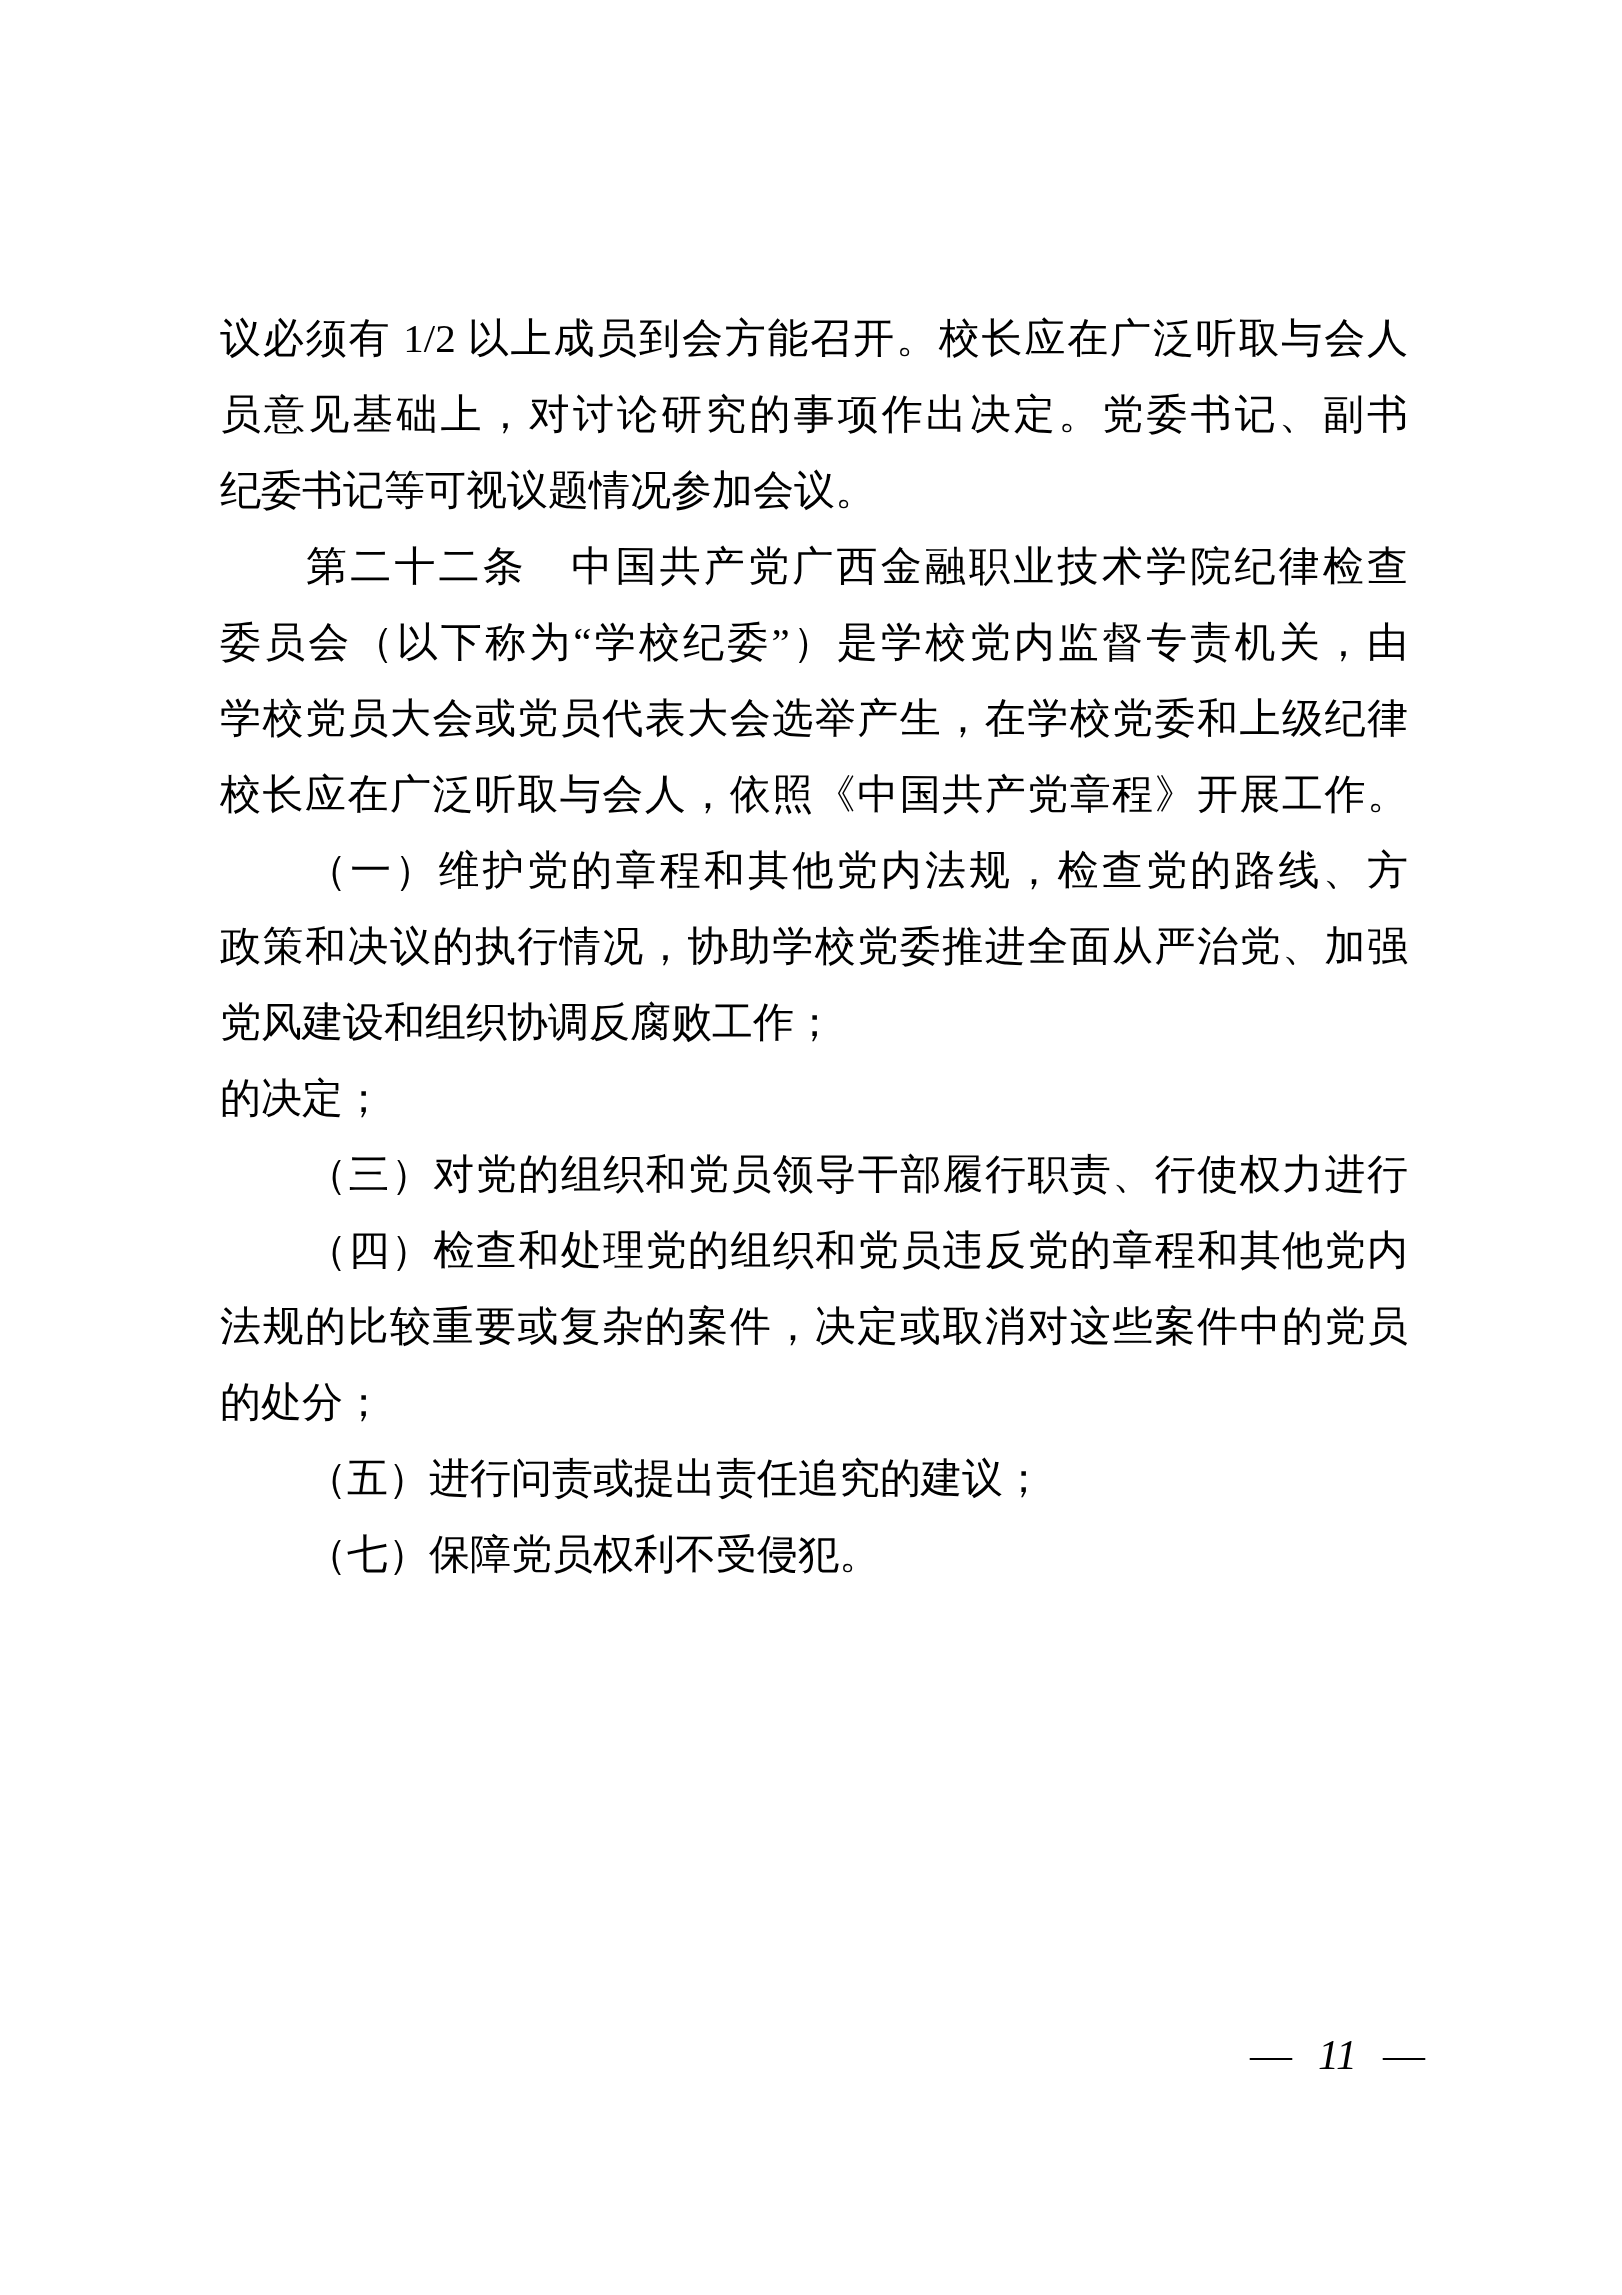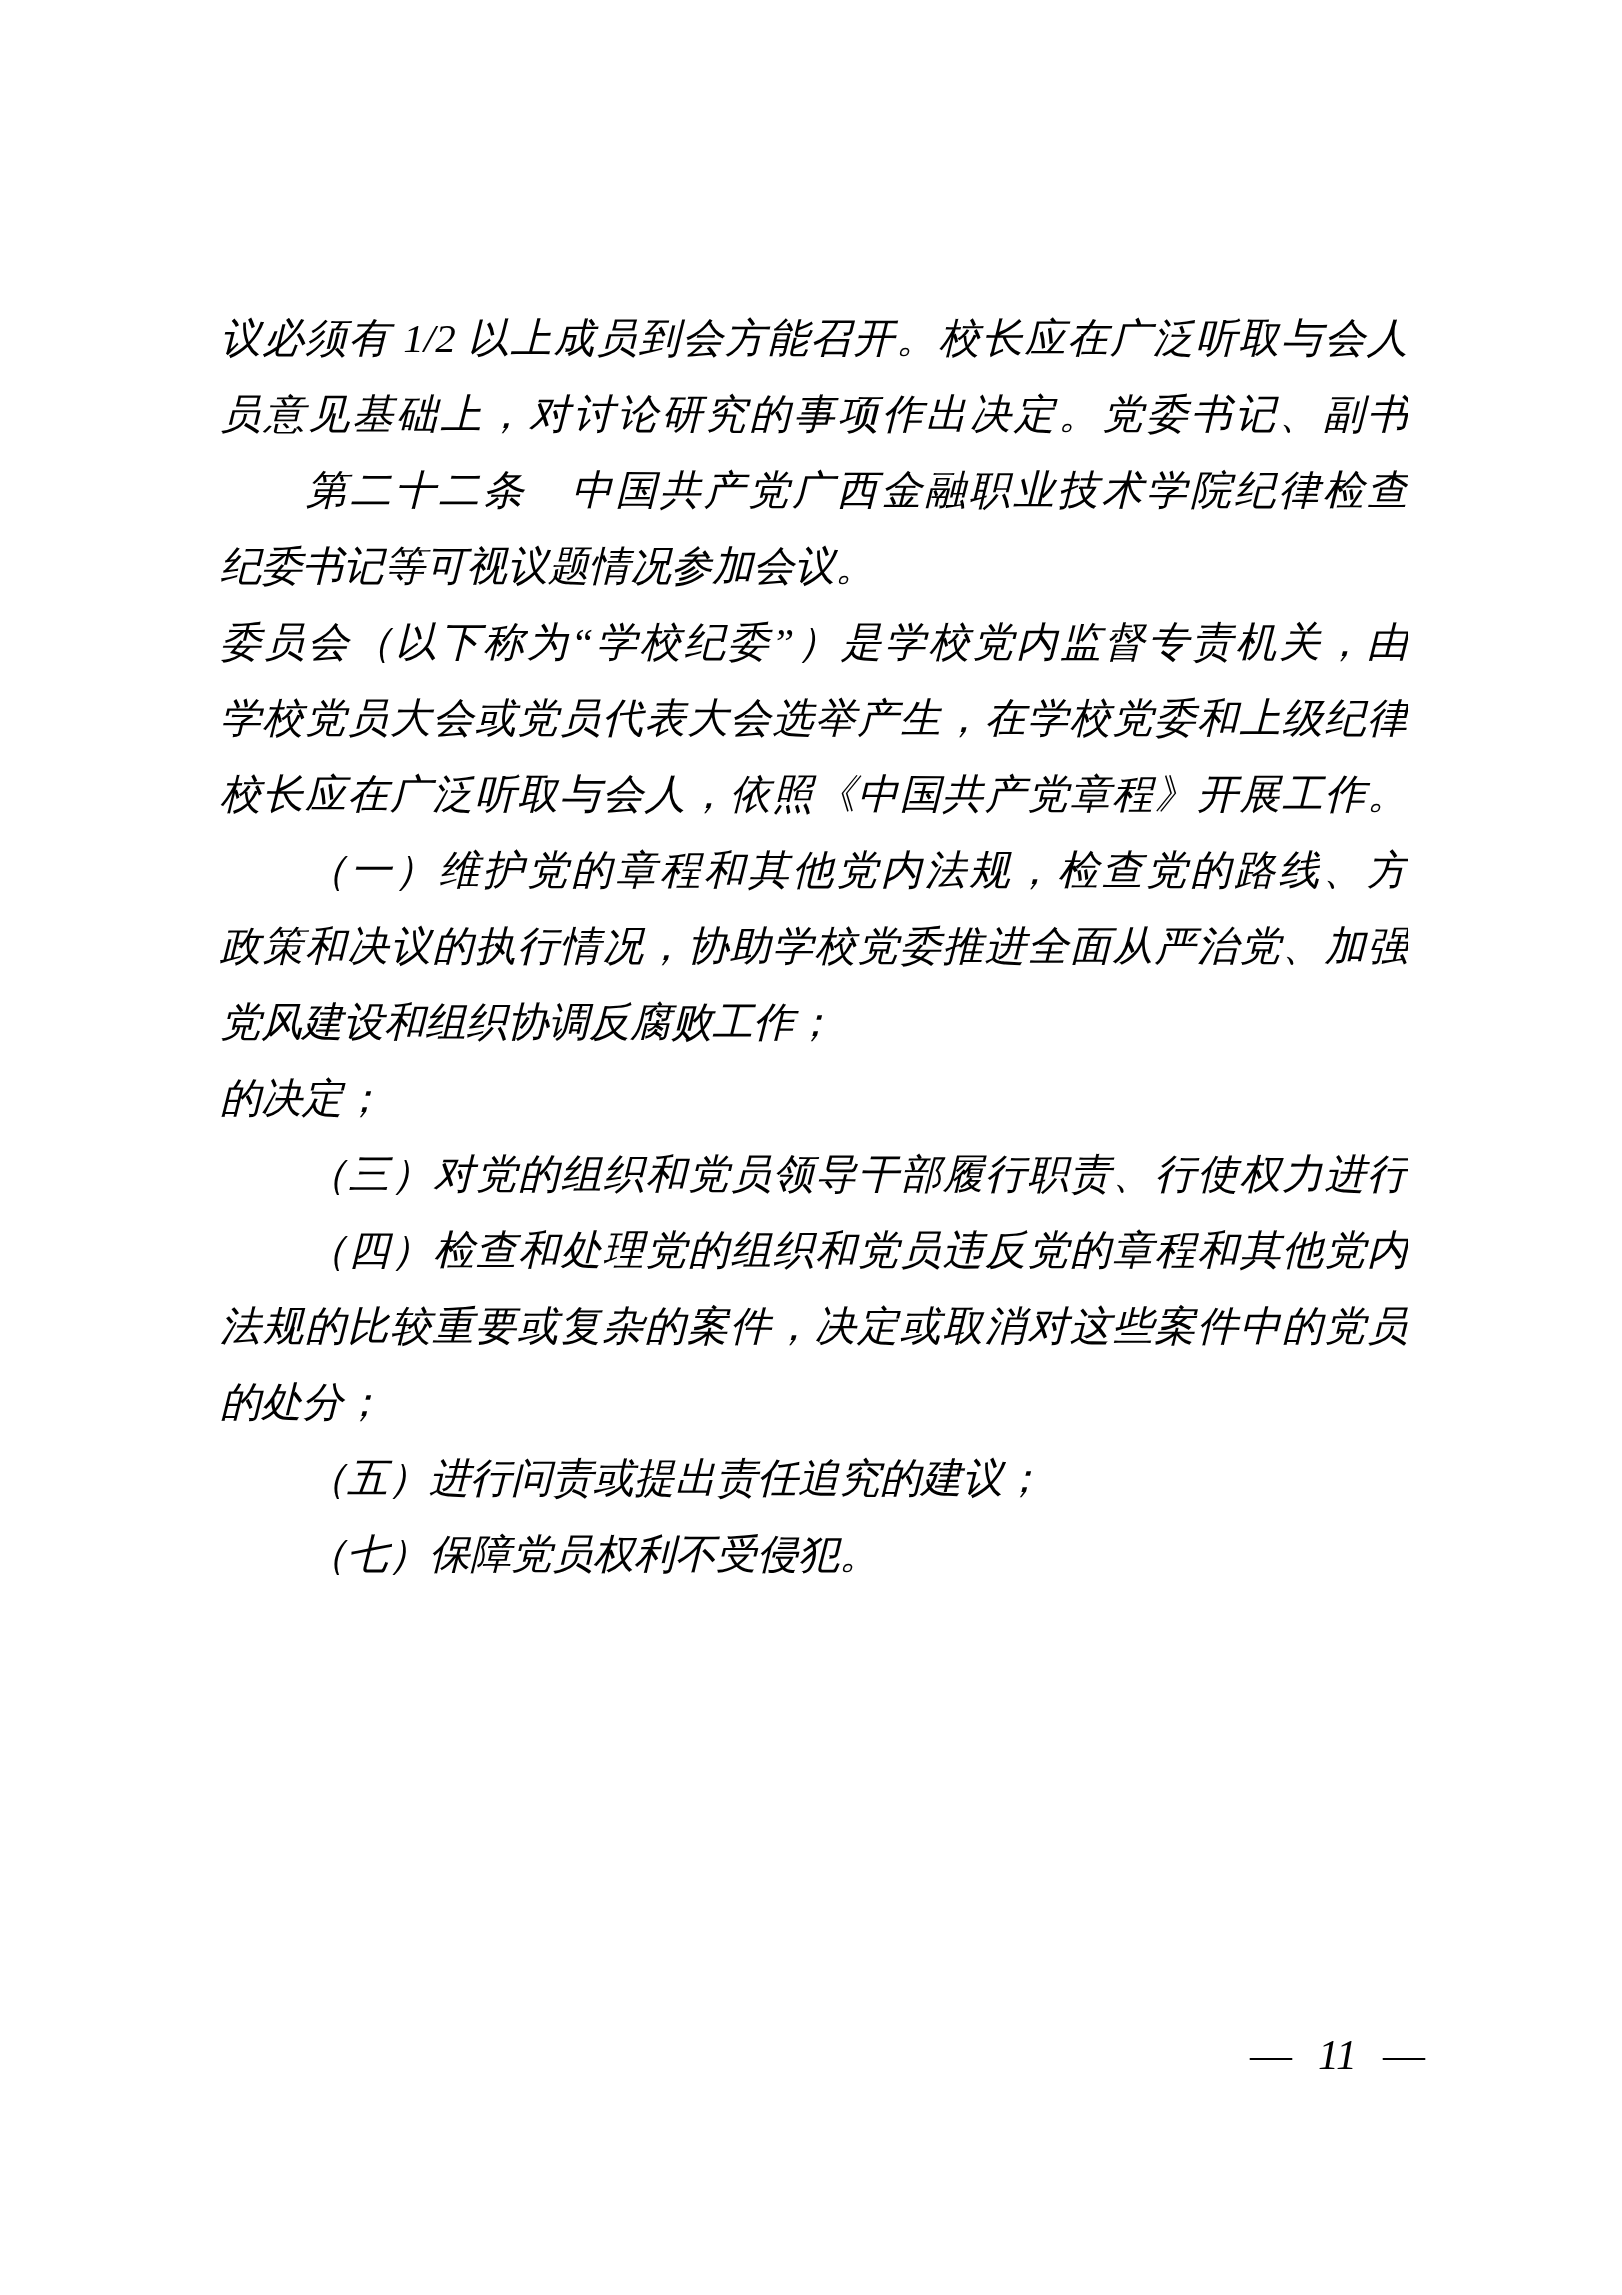--- a/index.html
+++ b/index.html
@@ -20,21 +20,20 @@
   }
   .text-block {
     position: absolute;
     left: 220px;
     top: 300px;
     width: 1188px;
     font-size: 41px;
     line-height: 76px;
     color: #000000;
     letter-spacing: 0;
-    font-style: italic;
   }
   .line {
     height: 76px;
     white-space: normal;
     overflow: hidden;
   }
   .line.full {
     text-align: justify;
     text-align-last: justify;
   }
@@ -57,22 +56,22 @@
   }
 </style>
 </head>
 <body>
 
 <div class="page">
 
   <div class="text-block">
       <div class="line full">议必须有 1/2 以上成员到会方能召开。校长应在广泛听取与会人</div>
       <div class="line full">员意见基础上，对讨论研究的事项作出决定。党委书记、副书记、</div>
+      <div class="line">纪委书记等可视议题情况参加会议。</div>
       <div class="line full indent">第二十二条　中国共产党广西金融职业技术学院纪律检查</div>
-      <div class="line">纪委书记等可视议题情况参加会议。</div>
       <div class="line full">委员会（以下称为“学校纪委”）是学校党内监督专责机关，由</div>
       <div class="line full">学校党员大会或党员代表大会选举产生，在学校党委和上级纪律</div>
       <div class="line full">校长应在广泛听取与会人，依照《中国共产党章程》开展工作。</div>
       <div class="line full indent">（一）维护党的章程和其他党内法规，检查党的路线、方针、</div>
       <div class="line full">政策和决议的执行情况，协助学校党委推进全面从严治党、加强</div>
       <div class="line">党风建设和组织协调反腐败工作；</div>
       <div class="line">的决定；</div>
       <div class="line full indent">（三）对党的组织和党员领导干部履行职责、行使权力进行</div>
       <div class="line full indent">（四）检查和处理党的组织和党员违反党的章程和其他党内</div>
       <div class="line full">法规的比较重要或复杂的案件，决定或取消对这些案件中的党员</div>

